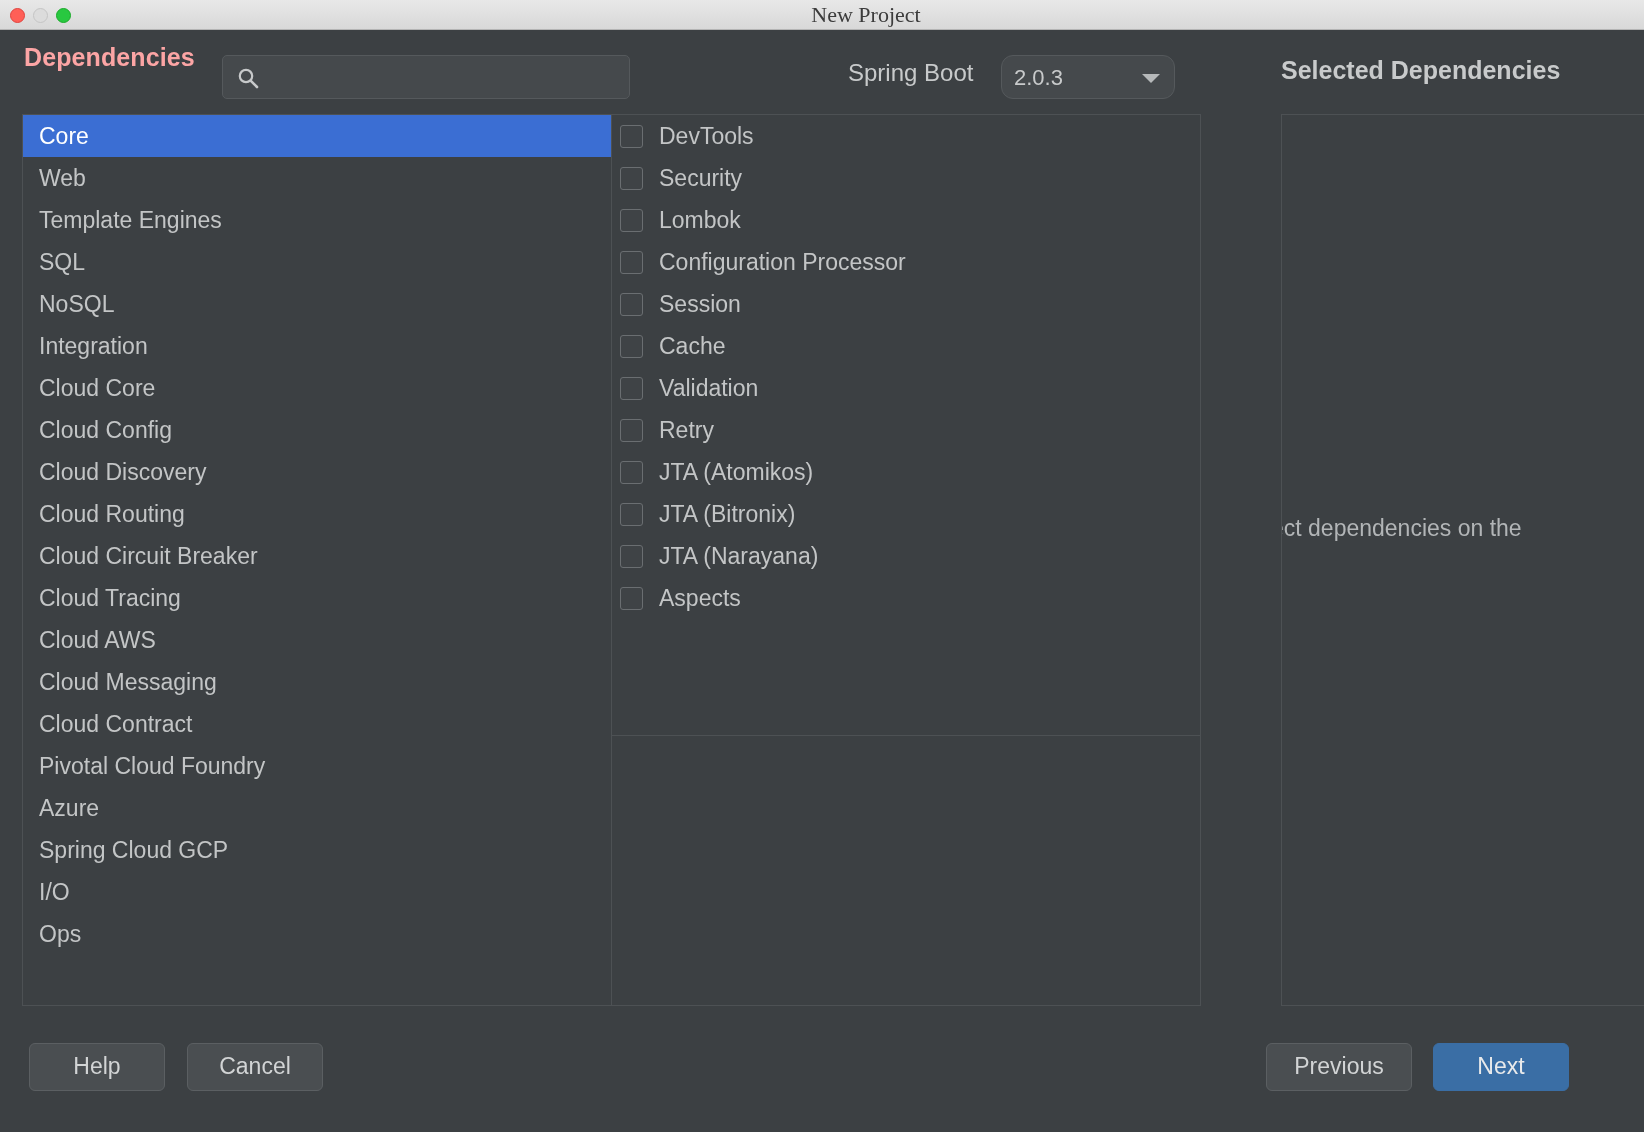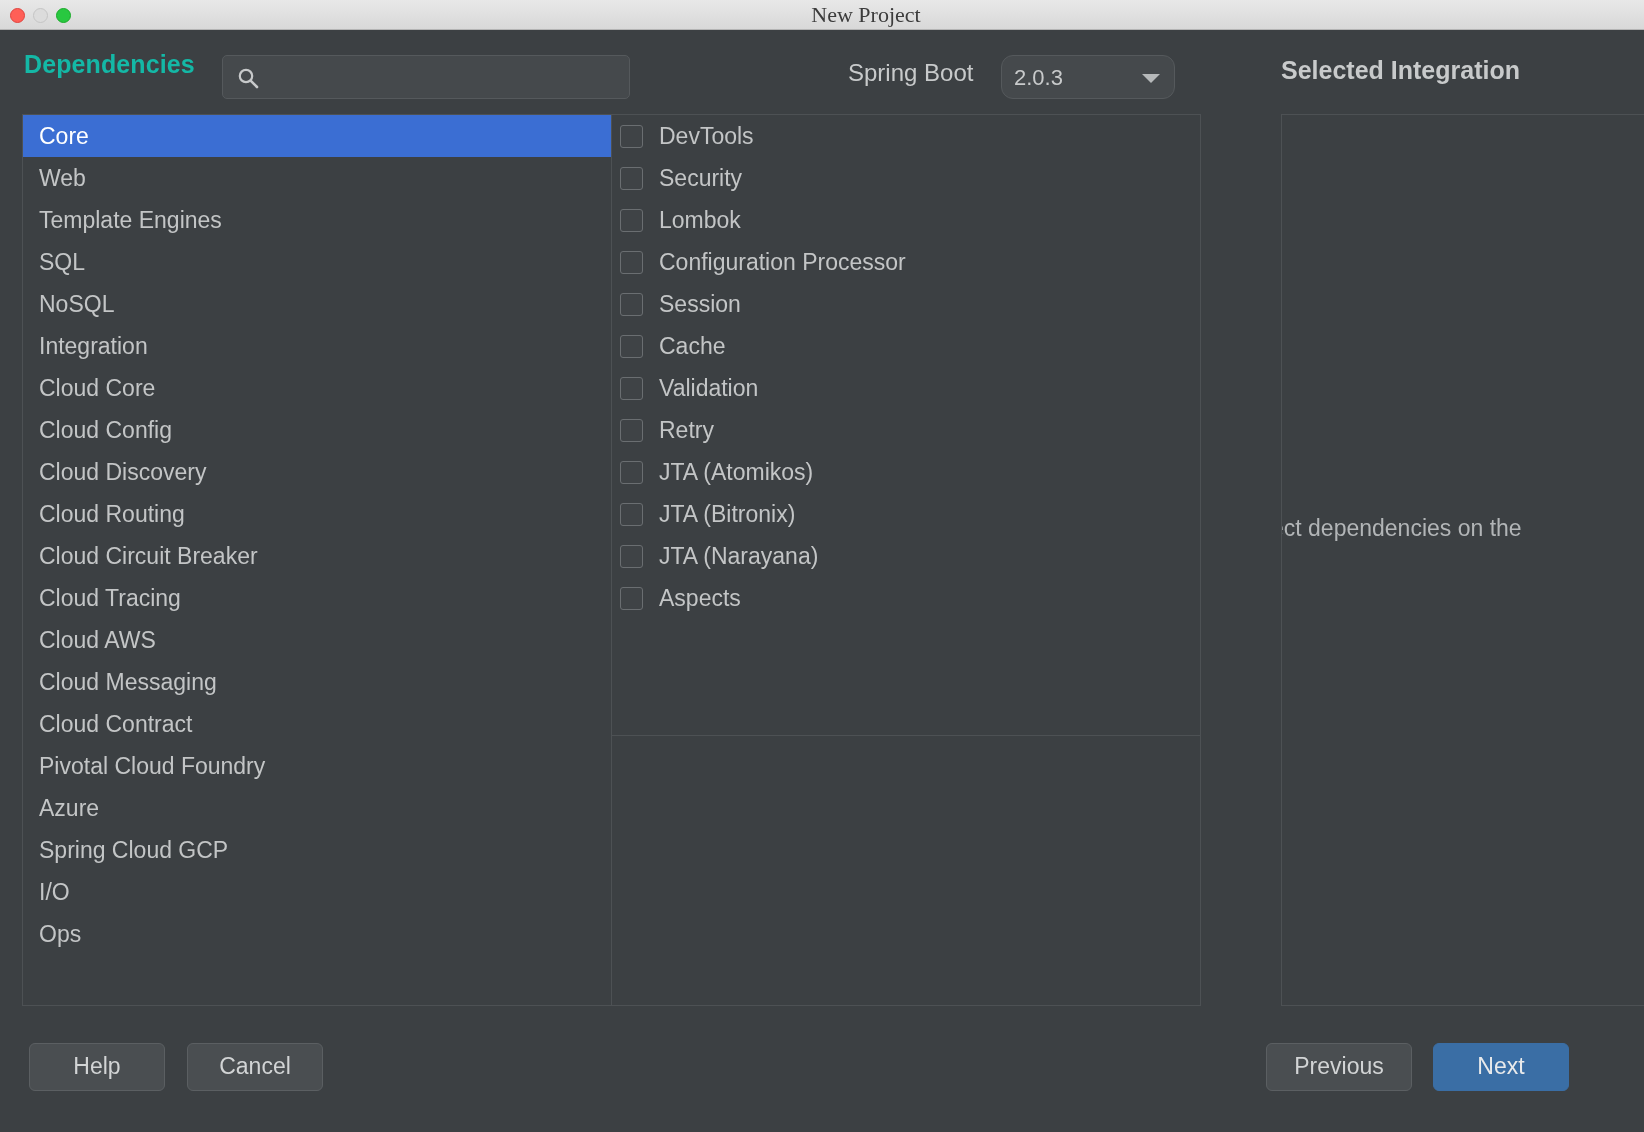--- a/index.html
+++ b/index.html
@@ -62,24 +62,24 @@
   
   .header {
     position: absolute;
     top: 30px; left: 0;
     width: 1644px;
     height: 70px;
   }
   .dep-title {
     position: absolute;
     left: 24px;
-    top: 20px;
+    top: 13px;
     font-size: 25px;
     font-weight: bold;
-    color: #14b8a6;
+    color: #fca5a5;
     letter-spacing: 0.1px;
   }
   .search-box {
     position: absolute;
     left: 222px;
     top: 25px;
     width: 408px;
     height: 44px;
     background: #45494c;
     border: 1px solid #55595c;
@@ -295,21 +295,21 @@
       <input class="search-input" type="text" value="" placeholder="" style="">
     </div>
 
     <div class="boot-label">Spring Boot</div>
 
     <div class="boot-select">
       <span class="boot-value">2.0.3</span>
       <span class="chev"></span>
     </div>
 
-    <div class="sel-dep-title">Selected Integration</div>
+    <div class="sel-dep-title">Selected Dependencies</div>
   </div>
 
   <div class="cat-panel">
       <div class="cat-item selected">Core</div>
       <div class="cat-item">Web</div>
       <div class="cat-item">Template Engines</div>
       <div class="cat-item">SQL</div>
       <div class="cat-item">NoSQL</div>
       <div class="cat-item">Integration</div>
       <div class="cat-item">Cloud Core</div>

